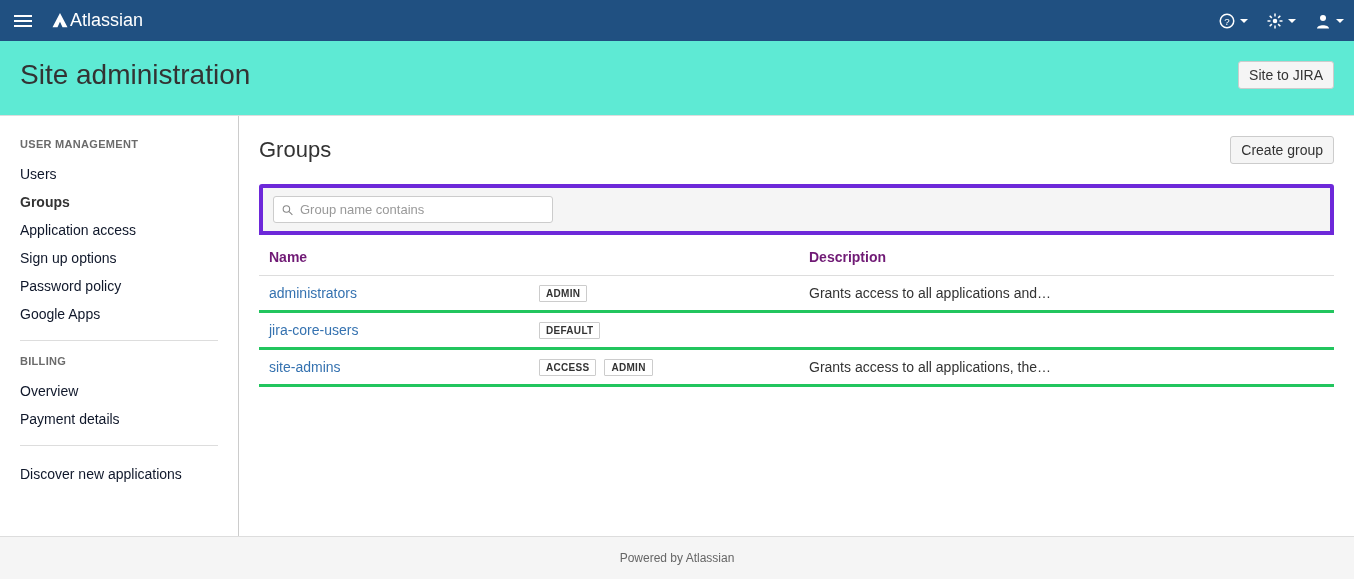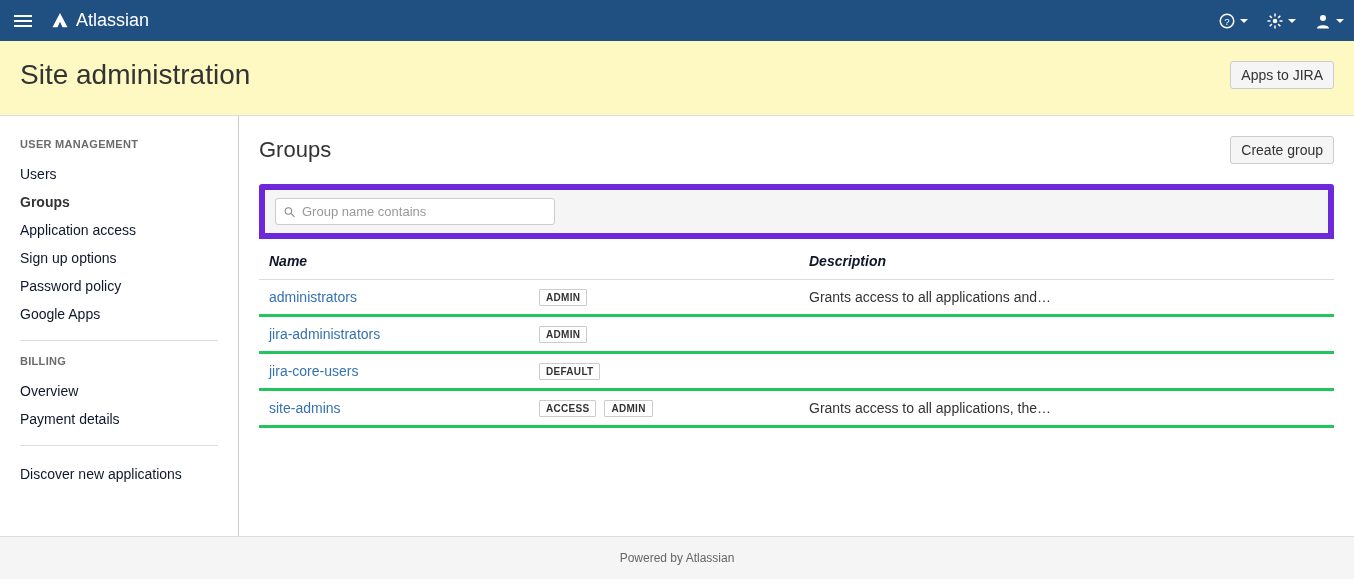--- a/index.html
+++ b/index.html
@@ -3,55 +3,55 @@
 <meta charset="utf-8">
 <style>
   * { box-sizing: border-box; margin: 0; padding: 0; }
   body { font-family: Arial, Helvetica, sans-serif; font-size: 14px; color: #333; background: #fff; }
   
   
   .topnav { background: #205081; height: 41px; display: flex; align-items: center; padding: 0 10px; color: #fff; }
   .topnav-left { display: flex; align-items: center; gap: 14px; }
   .hamburger { display:flex; flex-direction:column; gap:3px; cursor:pointer; padding:4px; }
   .hamburger span { width:18px; height:2px; background:#fff; display:block; }
-  .logo { display:flex; align-items:center; gap:6px; font-size:18px; font-weight:400; letter-spacing:0px; }
+  .logo { display:flex; align-items:center; font-size:18px; font-weight:400; letter-spacing:0px; }
   .logo-mark { display:inline-flex; }
   .topnav-right { margin-left:auto; display:flex; align-items:center; gap:18px; }
   .topicon { display:flex; align-items:center; gap:4px; cursor:pointer; }
   .caret-down { width:0; height:0; border-left:4px solid transparent; border-right:4px solid transparent; border-top:4px solid #fff; }
   
   
-  .page-header { background:#fef9c3; border-bottom:1px solid #ddd; padding:18px 20px 24px 20px; display:flex; align-items:center; }
+  .page-header { background:#5eead4; border-bottom:1px solid #ddd; padding:18px 20px 24px 20px; display:flex; align-items:center; }
   .page-title { font-size:28px; font-weight:400; color:#333; }
   .btn { background:#f5f5f5; border:1px solid #ccc; border-radius:3px; padding:5px 10px; font-size:14px; color:#333; cursor:pointer; }
   .page-header .btn { margin-left:auto; }
   
   
   .layout { display:flex; min-height:420px; }
   .sidebar { width:239px; border-right:1px solid #ccc; padding:22px 20px 20px 20px; }
   .side-section-title { font-size:11px; font-weight:bold; color:#6b6b6b; letter-spacing:0.3px; margin-bottom:10px; }
   .sidebar ul { list-style:none; margin-bottom:12px; }
   .sidebar li { padding:6px 0; }
   .sidebar a { color:#0f172a; text-decoration:none; }
   .sidebar li.active { font-weight:bold; color:#333; }
   .side-divider { border:none; border-top:1px solid #ddd; margin:6px 0 14px 0; }
   
   .main { flex:1; padding:20px 20px 20px 20px; }
   .main-head { display:flex; align-items:center; margin-bottom:20px; }
   .main-title { font-size:22px; font-weight:400; color:#333; }
   .main-head .btn { margin-left:auto; }
   
-  .searchbar { background:#f5f5f5; border:6px solid #6d28d9; border-radius:3px 3px 0 0; padding:8px 10px; }
+  .searchbar { background:#f5f5f5; border:4px solid #6d28d9; border-radius:3px 3px 0 0; padding:8px 10px; }
   .search-wrap { position:relative; width:280px; }
   .search-wrap svg { position:absolute; left:8px; top:50%; transform:translateY(-50%); }
   .search-input { width:100%; padding:5px 8px 5px 26px; border:1px solid #ccc; border-radius:3px; font-size:13px; color:#333; background:#fff; }
   .search-input::placeholder { color:#999; }
   
   table.groups { width:100%; border-collapse:collapse; }
-  table.groups th { text-align:left; font-size:14px; font-weight:bold; color:#0f172a; padding:14px 10px 10px 10px; border-bottom:1px solid #ddd;font-style:italic; }
+  table.groups th { text-align:left; font-size:14px; font-weight:bold; color:#701a75; padding:14px 10px 10px 10px; border-bottom:1px solid #ddd; }
   table.groups td { padding:8px 10px; border-bottom:3px solid #22c55e; vertical-align:middle; }
   table.groups a { color:#3572b0; text-decoration:none; }
   .badge { display:inline-block; border:1px solid #ccc; border-radius:1px; font-size:10px; font-weight:bold; letter-spacing:0.3px; padding:2px 6px; color:#333; background:#fff; margin-right:4px; }
   .name-col { width:270px; }
   .badge-col { width:270px; }
   
   .footer { background:#f5f5f5; border-top:1px solid #ddd; text-align:center; padding:14px 0; font-size:12px; color:#666; }
 </style>
 </head>
 <body>
@@ -101,21 +101,21 @@
           <circle cx="12" cy="8" r="4" fill="#fff"></circle>
           <path d="M4 22 C4 16 20 16 20 22" fill="#fff"></path>
         </svg>
       <span class="caret-down"></span>
     </div>
   </div>
 </div>
 
 <div class="page-header">
   <h1 class="page-title">Site administration</h1>
-  <button class="btn">Apps to JIRA</button>
+  <button class="btn">Site to JIRA</button>
 </div>
 
 <div class="layout">
 
   <nav class="sidebar">
     <div>
       <div class="side-section-title">USER MANAGEMENT</div>
       <ul>
         <li><a href="#">Users</a></li>
         <li class="active"><span>Groups</span></li>
@@ -163,25 +163,20 @@
           <th>Description</th>
         </tr>
       </thead>
       <tbody>
         <tr>
           <td><a href="#">administrators</a></td>
           <td><span class="badge">ADMIN</span></td>
           <td>Grants access to all applications and…</td>
         </tr>
         <tr>
-          <td><a href="#">jira-administrators</a></td>
-          <td><span class="badge">ADMIN</span></td>
-          <td></td>
-        </tr>
-        <tr>
           <td><a href="#">jira-core-users</a></td>
           <td><span class="badge">DEFAULT</span></td>
           <td></td>
         </tr>
         <tr>
           <td><a href="#">site-admins</a></td>
           <td>
             <span class="badge">ACCESS</span>
             <span class="badge">ADMIN</span>
           </td>

